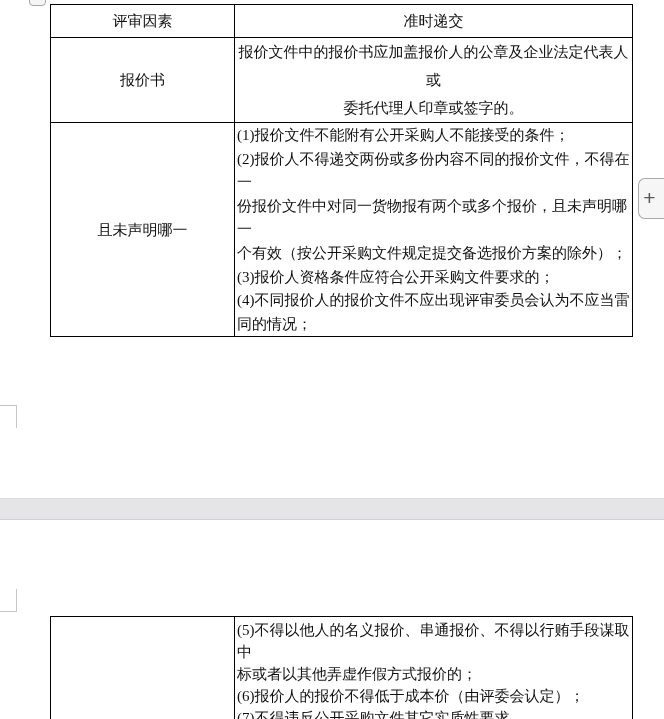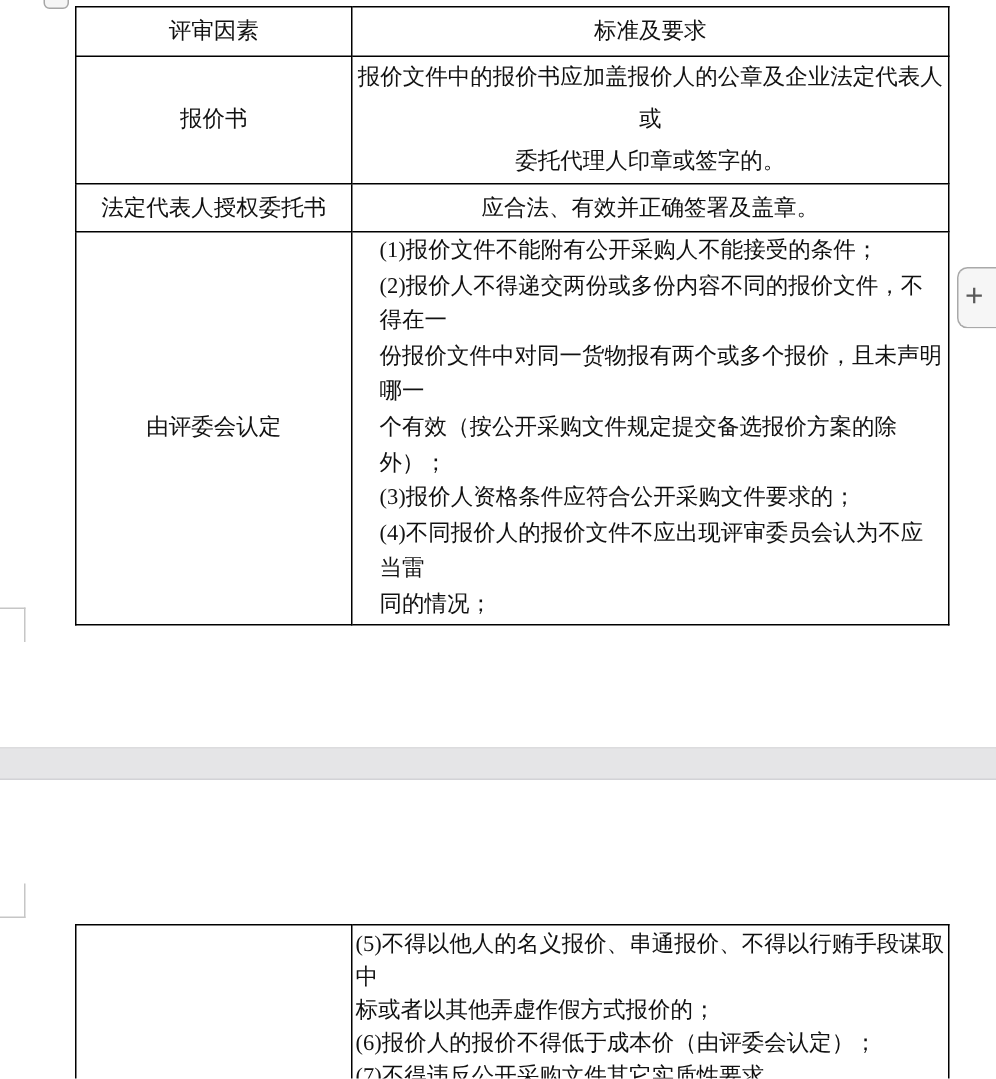--- a/index.html
+++ b/index.html
@@ -35,21 +35,21 @@
   tr.r-deposit td { height:35px; }
   tr.r-qualify td { height:58px; }
   tr.r-other td { height:166px; }
   tr.r-cont td { height:85px; }
 
   td.multi28 { line-height:28px; }
   td.cell-big {
     text-align:left;
     vertical-align:top;
     line-height:23.6px;
-    padding:1px 2px 0 18px;
+    padding:1px 2px 0 2px;
   }
   .t2 td.cell-big2 {
     text-align:left;
     vertical-align:top;
     line-height:22px;
     padding:2px 2px 0 2px;
   }
 
   
   .page-gap {
@@ -106,33 +106,29 @@
   <div class="handle-top"></div>
 
   <table class="t1">
     <colgroup>
         <col class="c1">
         <col>
       </colgroup>
     <tbody>
         <tr class="r-head">
       <td>评审因素</td>
-      <td>标准及要求</td>
+      <td>准时递交</td>
     </tr>
     <tr class="r-quote">
       <td>报价书</td>
       <td class="multi28">报价文件中的报价书应加盖报价人的公章及企业法定代表人或
 委托代理人印章或签字的。</td>
     </tr>
-    <tr class="r-attorney">
-      <td>法定代表人授权委托书</td>
-      <td>应合法、有效并正确签署及盖章。</td>
-    </tr>
     <tr class="r-other">
-      <td>由评委会认定</td>
+      <td>且未声明哪一</td>
       <td class="cell-big">(1)报价文件不能附有公开采购人不能接受的条件；
 (2)报价人不得递交两份或多份内容不同的报价文件，不得在一
 份报价文件中对同一货物报有两个或多个报价，且未声明哪一
 个有效（按公开采购文件规定提交备选报价方案的除外）；
 (3)报价人资格条件应符合公开采购文件要求的；
 (4)不同报价人的报价文件不应出现评审委员会认为不应当雷
 同的情况；</td>
     </tr>
   </tbody>
     </table>

